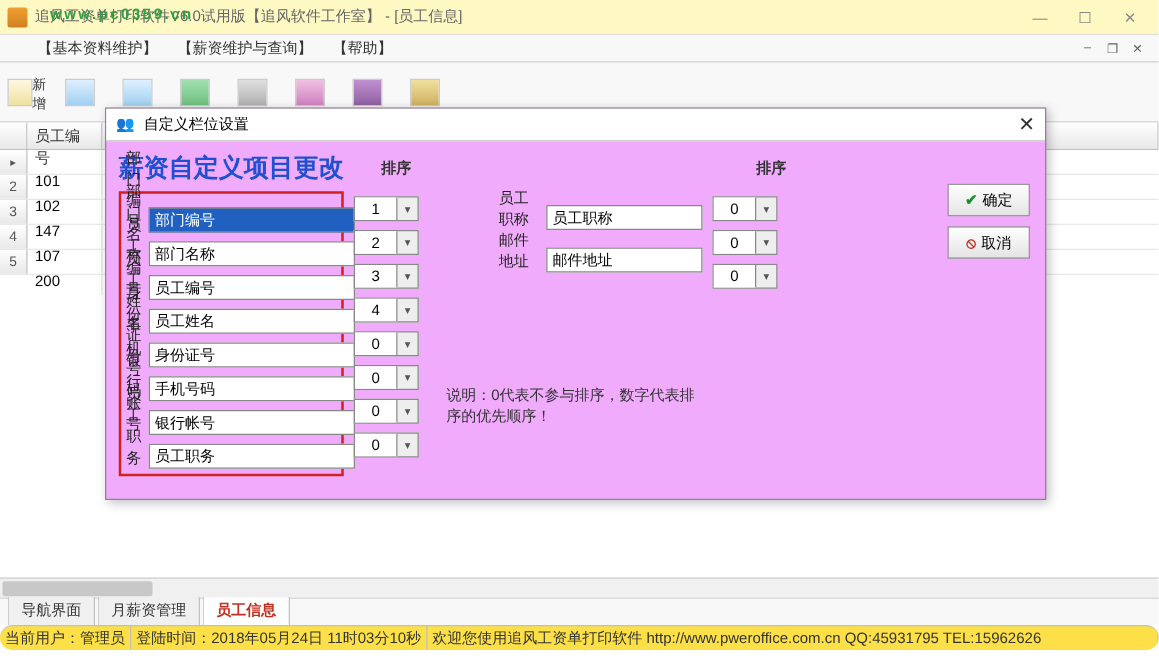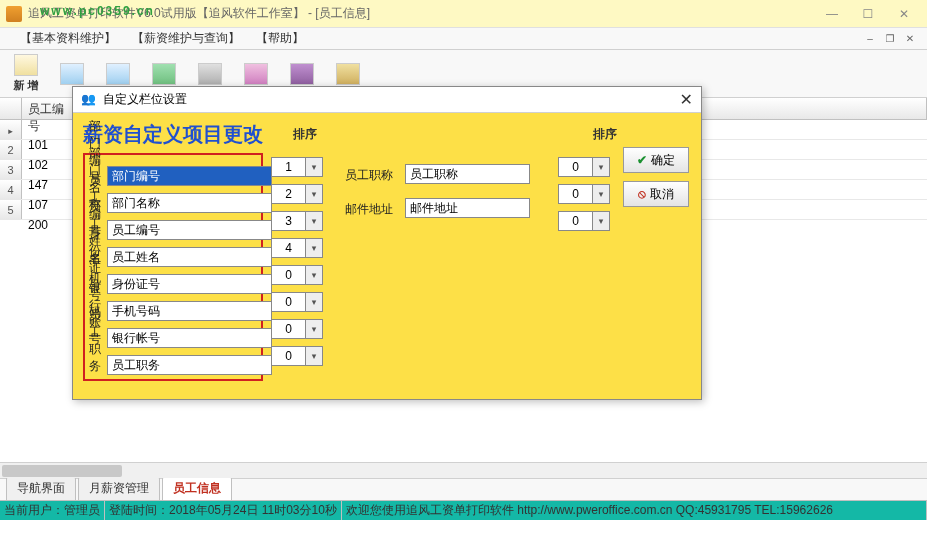--- a/index.html
+++ b/index.html
@@ -9,27 +9,27 @@
 .titlebar .app-icon { width: 16px; height: 16px; background: linear-gradient(#f0a030,#d08020); border-radius: 2px; margin-right: 6px; }
 .titlebar .wincontrols { margin-left: auto; display: flex; gap: 2px; }
 .titlebar .wincontrols span { width: 34px; height: 20px; display: flex; align-items: center; justify-content: center; color: #888; }
 
 .watermark { position: absolute; left: 0; top: 6px; z-index: 5; pointer-events: none; }
 .watermark .wm1 { font-size: 22px; font-weight: bold; color: #0aa0d0; font-style: italic; text-shadow: 1px 1px 0 #fff; letter-spacing: 1px; }
 .watermark .wm1 b { color: #0a90c0; }
 .watermark .wm2 { font-size: 12px; color: #30a040; letter-spacing: 2px; margin-left: 40px; margin-top: -2px; font-weight: bold; }
 .watermark .logo { width: 26px; height: 26px; background: radial-gradient(circle at 40% 40%, #5ad0f0, #0a80b0); border-radius: 50%; display: inline-block; vertical-align: middle; margin-right: 2px; }
 
-.menubar { height: 22px; display: flex; align-items: center; padding-left: 20px; gap: 16px; color: #333; border-bottom: 1px solid #d0d0d0; background: #f8f8f8; position: relative; }
+.menubar { height: 22px; display: flex; align-items: center; padding-left: 30px; gap: 16px; color: #333; border-bottom: 1px solid #d0d0d0; background: #f8f8f8; position: relative; }
 .menubar .menu-item { cursor: default; }
 .menubar .mdi-controls { margin-left: auto; display: flex; gap: 2px; padding-right: 8px; }
 .menubar .mdi-controls span { width: 18px; height: 14px; display: flex; align-items: center; justify-content: center; color: #666; font-size: 10px; }
 
 .toolbar { height: 48px; background: #f8f8f8; border-bottom: 1px solid #d0d0d0; display: flex; align-items: center; padding-left: 6px; gap: 6px; }
-.tool-btn { display: flex; flex-direction: column; align-items: center; width: 40px; height: 44px; justify-content: center; cursor: default; font-weight: bold; }
+.tool-btn { display: flex; flex-direction: row; align-items: center; width: 40px; height: 44px; justify-content: space-between; cursor: default; }
 .tool-btn .ic { width: 24px; height: 22px; background: #eee; border: 1px solid #ccc; }
 .tool-btn .lbl { font-size: 11px; color: #333; margin-top: 2px; }
 .ic-new { background: linear-gradient(#fff8e0,#f0e0a0) !important; }
 .ic-edit { background: linear-gradient(#e0f0ff,#a0d0f0) !important; }
 .ic-grid { background: linear-gradient(#a0e0b0,#70c080) !important; }
 .ic-print { background: linear-gradient(#e0e0e0,#b0b0b0) !important; }
 .ic-x { background: linear-gradient(#f0c0e0,#d080c0) !important; }
 .ic-save { background: linear-gradient(#c090d0,#9060a0) !important; }
 .ic-find { background: linear-gradient(#f0e0a0,#d0b060) !important; }
 
@@ -40,46 +40,46 @@
 .grid-rows .gr .rowhead { width: 22px; background: linear-gradient(#fff,#e8e8e8); border-right: 1px solid #c0c0c0; text-align: center; font-size: 11px; color: #555; line-height: 20px; }
 .grid-rows .gr .cell { border-right: 1px solid #e8e8e8; padding: 18px 6px; }
 .grid-rows .gr .cell.c1 { width: 60px; }
 .hscroll { position: absolute; bottom: 0; left: 0; right: 0; height: 16px; background: #f0f0f0; border-top: 1px solid #d0d0d0; }
 .hscroll .thumb { width: 120px; height: 12px; background: #c8c8c8; margin: 2px 0 0 2px; border-radius: 2px; }
 
 .tabstrip { height: 22px; border-top: 1px solid #d0d0d0; display: flex; align-items: flex-end; padding-left: 6px; background: #f8f8f8; }
 .tab { padding: 3px 10px; border: 1px solid #c0c0c0; border-bottom: none; background: #f0f0f0; margin-right: 2px; color: #333; border-radius: 3px 3px 0 0; cursor: default; }
 .tab.active { background: #fff; color: #c03020; font-weight: bold; }
 
-.statusbar { height: 20px; background: #14b8a6; border-top: 1px solid #c0c0c0; display: flex; align-items: center; font-size: 11px; color: #333; white-space: nowrap; overflow: hidden; }
+.statusbar { height: 20px; background: #fde047; border-top: 1px solid #c0c0c0; display: flex; align-items: center; font-size: 11px; color: #333; white-space: nowrap; overflow: hidden; border-radius: 10px; }
 .statusbar .seg { padding: 0 4px; border-right: 1px solid #c0c0c0; height: 100%; display: flex; align-items: center; }
 
 
-.dialog { position: absolute; left: 72px; top: 86px; width: 630px; height: 314px; background: #fde047; border: 1px solid #888; box-shadow: 2px 2px 8px rgba(0,0,0,.25); z-index: 20; }
+.dialog { position: absolute; left: 84px; top: 86px; width: 753px; height: 314px; background: #f0abfc; border: 1px solid #888; box-shadow: 2px 2px 8px rgba(0,0,0,.25); z-index: 20; }
 .dlg-title { height: 26px; background: #fff; display: flex; align-items: center; padding: 0 8px; border-bottom: 1px solid #d0d0d0; }
 .dlg-title .dlg-icon { width: 16px; height: 16px; margin-right: 6px; }
 .dlg-title .dlg-icon::before { content: "👥"; font-size: 12px; }
 .dlg-title .close { margin-left: auto; font-size: 16px; color: #333; cursor: default; }
 .dlg-body { padding: 8px 10px; height: calc(100% - 26px); position: relative; }
 .dlg-heading-row { display: flex; align-items: center; height: 26px; }
 .dlg-heading { color: #2050d0; font-weight: bold; font-size: 20px; width: 180px; text-align: center; }
 .sort-hdr { color: #333; font-weight: bold; width: 80px; }
 .sort-hdr.r { margin-left: 220px; }
 .dlg-cols { display: flex; margin-top: 6px; }
 .col-left { width: 180px; border: 2px solid #d02020; padding: 4px 4px; }
 .field-row { display: flex; align-items: flex-end; height: 27px; gap: 6px; margin-bottom: 0; }
 .field-label { width: 54px; color: #222; text-align: left; }
 .field-input { flex: 1; height: 20px; border: 1px solid #888; padding: 0 4px; background: #fff; }
 .field-input.sel { background: #2060c0; color: #fff; }
 .col-sort, .col-sort2 { width: 54px; margin-left: 8px; padding-top: 4px; }
 .sort-sel { width: 52px; height: 20px; border: 1px solid #888; background: #eee; display: flex; align-items: center; margin-bottom: 7px; }
 .sort-sel .v { flex: 1; text-align: center; background: #fff; height: 100%; line-height: 18px; border-right: 1px solid #888; }
 .sort-sel .ar { width: 16px; text-align: center; font-size: 9px; color: #555; }
 .col-right { width: 205px; margin-left: 20px; padding-top: 4px; }
-.col-right .field-row { margin-bottom: 7px; }
+.col-right .field-row { margin-bottom: 7px; margin-left: 42px; }
 .col-right .field-label { width: 54px; }
 .col-right .field-input { width: 125px; flex: none; }
 .note { margin-top: 90px; color: #333; }
 .dlg-buttons { position: absolute; right: 12px; top: 34px; width: 66px; display: flex; flex-direction: column; gap: 8px; }
 .dlg-btn { height: 26px; border: 1px solid #999; background: linear-gradient(#fff,#e4e4e4); display: flex; align-items: center; justify-content: center; gap: 4px; cursor: default; }
 .dlg-btn .bi { font-size: 12px; }
 .check { color: #1a9030; font-weight: bold; }
 .xmark { color: #c03020; font-weight: bold; }
 </style>
 </head>
@@ -277,20 +277,21 @@
         <div id="col-right-fields">
             <div class="field-row">
               <span class="field-label">员工职称</span>
               <input class="field-input" value="员工职称" style="">
             </div>
             <div class="field-row">
               <span class="field-label">邮件地址</span>
               <input class="field-input" value="邮件地址" style="">
             </div>
           </div>
+        <div class="note">说明：0代表不参与排序，数字代表排序的优先顺序！</div>
       </div>
       <div class="col-sort2" id="col-sort-right">
           <div class="sort-sel">
             <span class="v">0</span>
             <span class="ar">▾</span>
           </div>
           <div class="sort-sel">
             <span class="v">0</span>
             <span class="ar">▾</span>
           </div>

